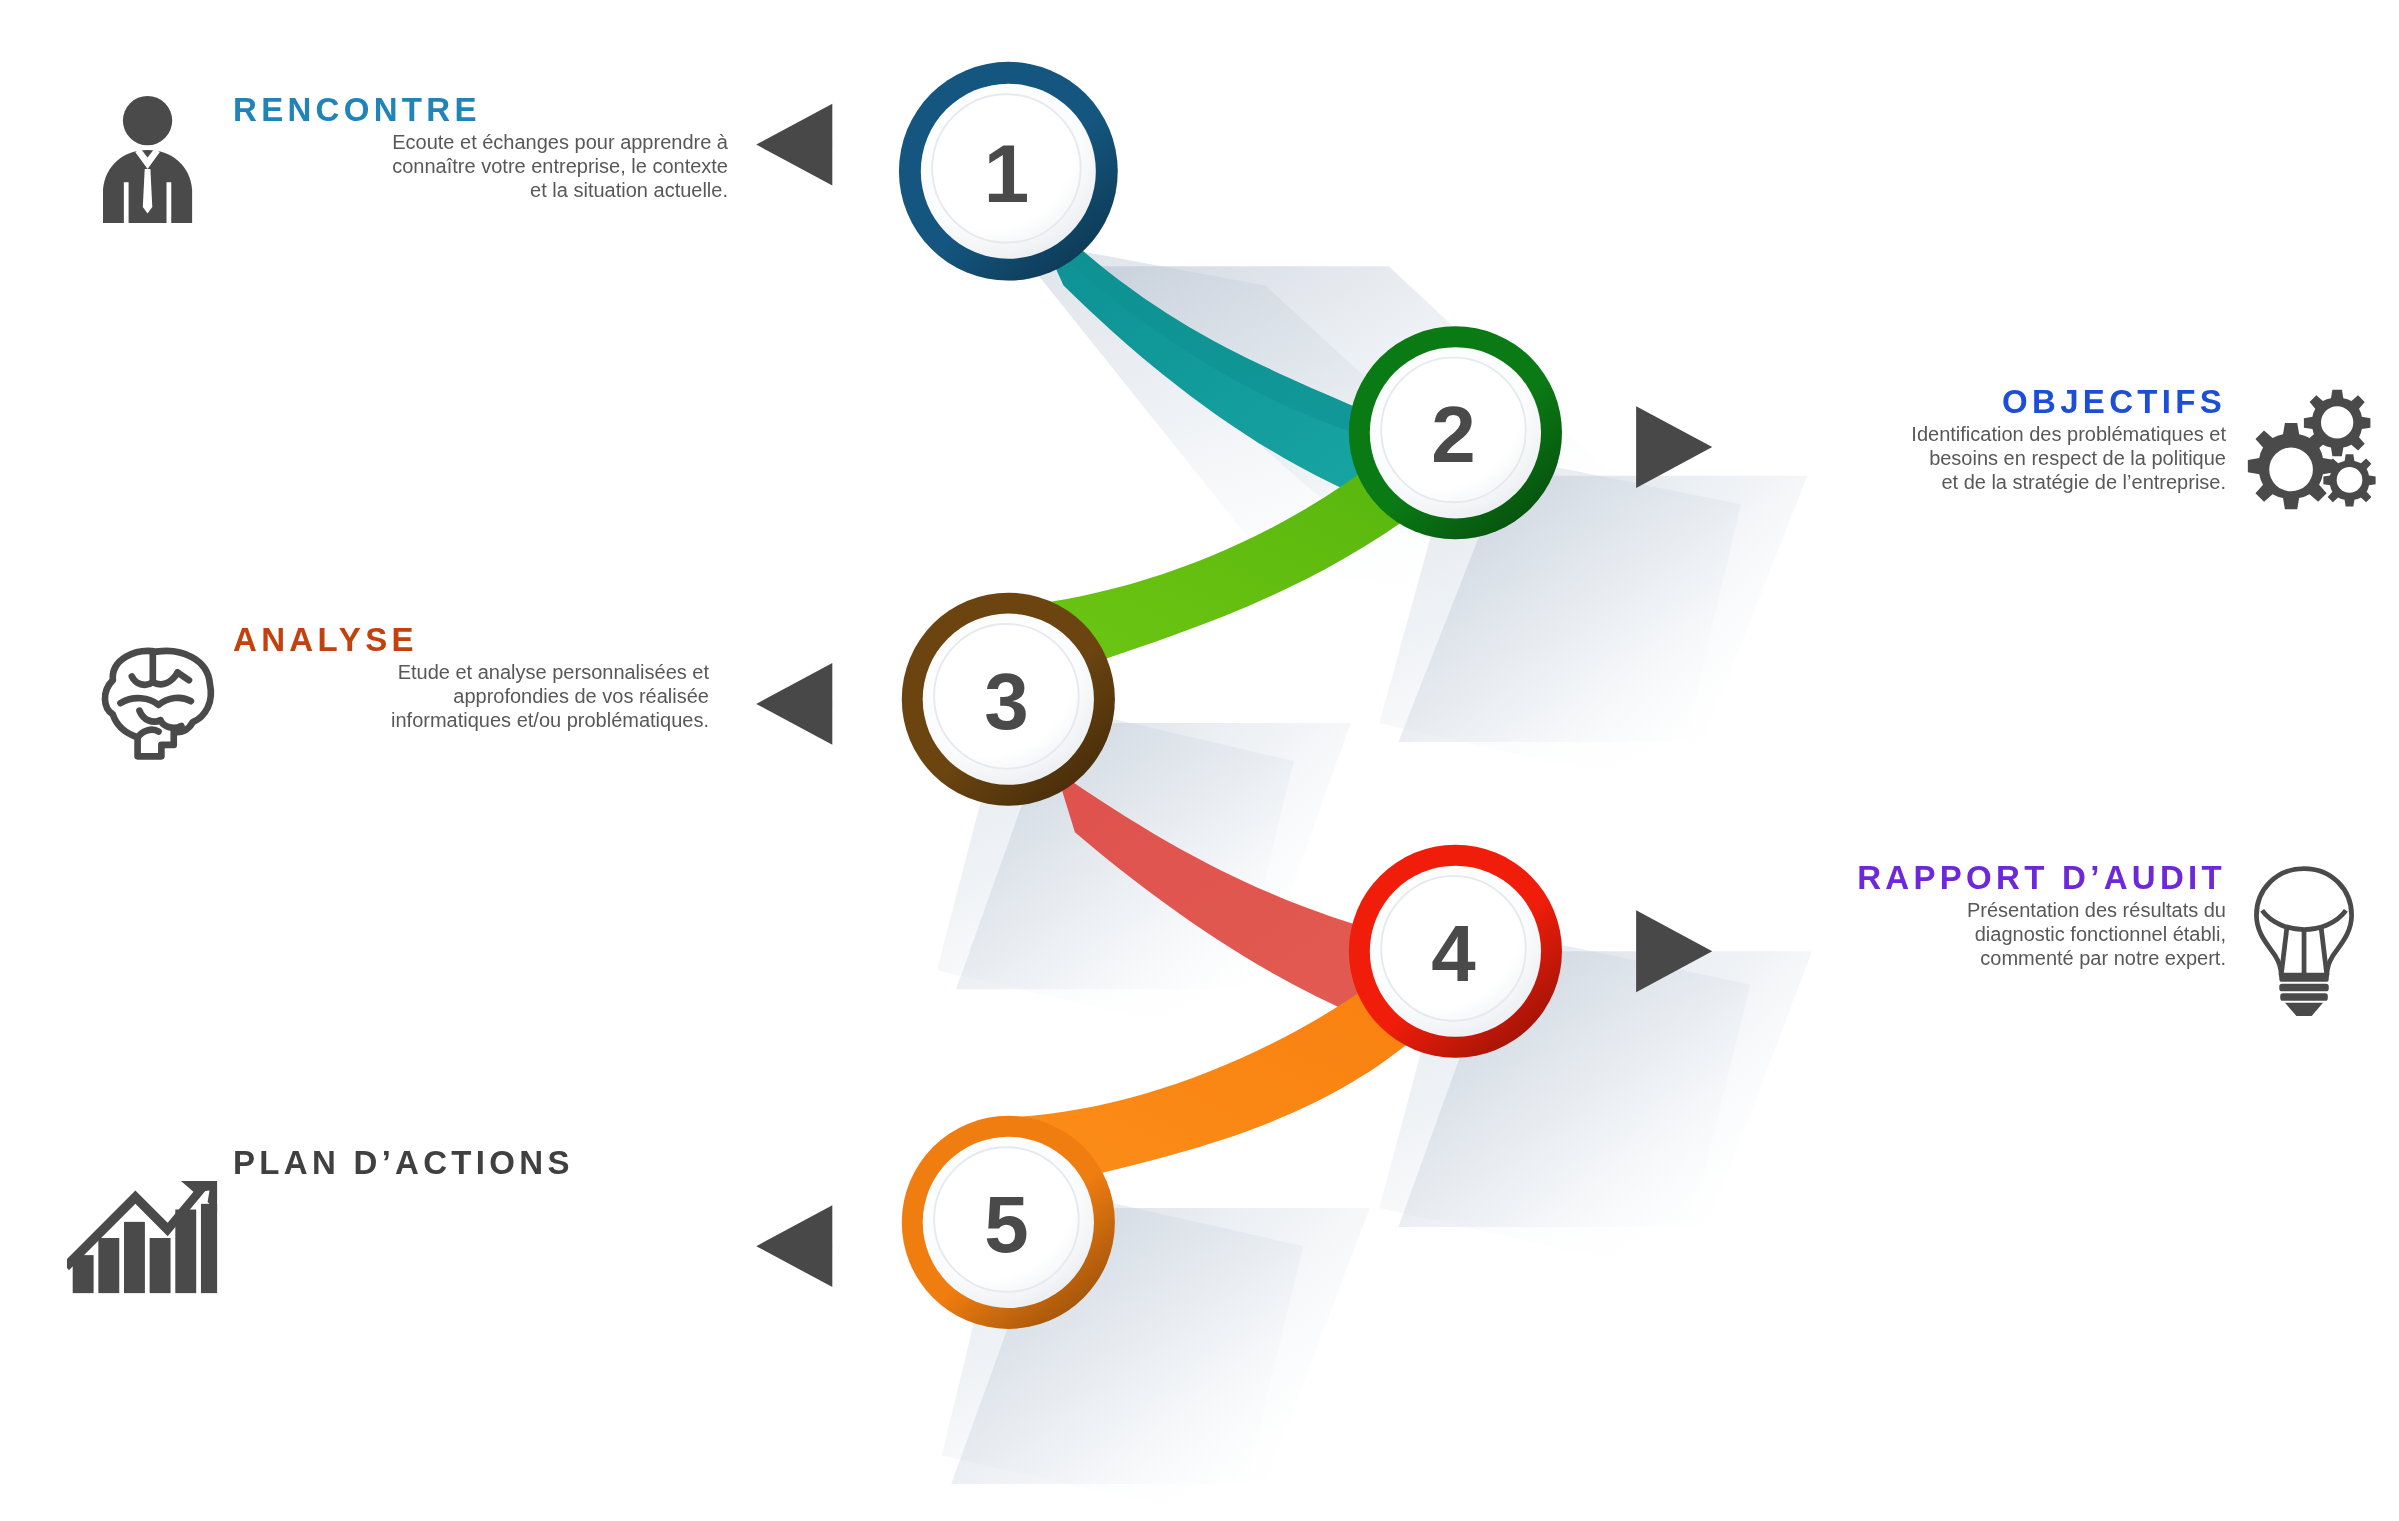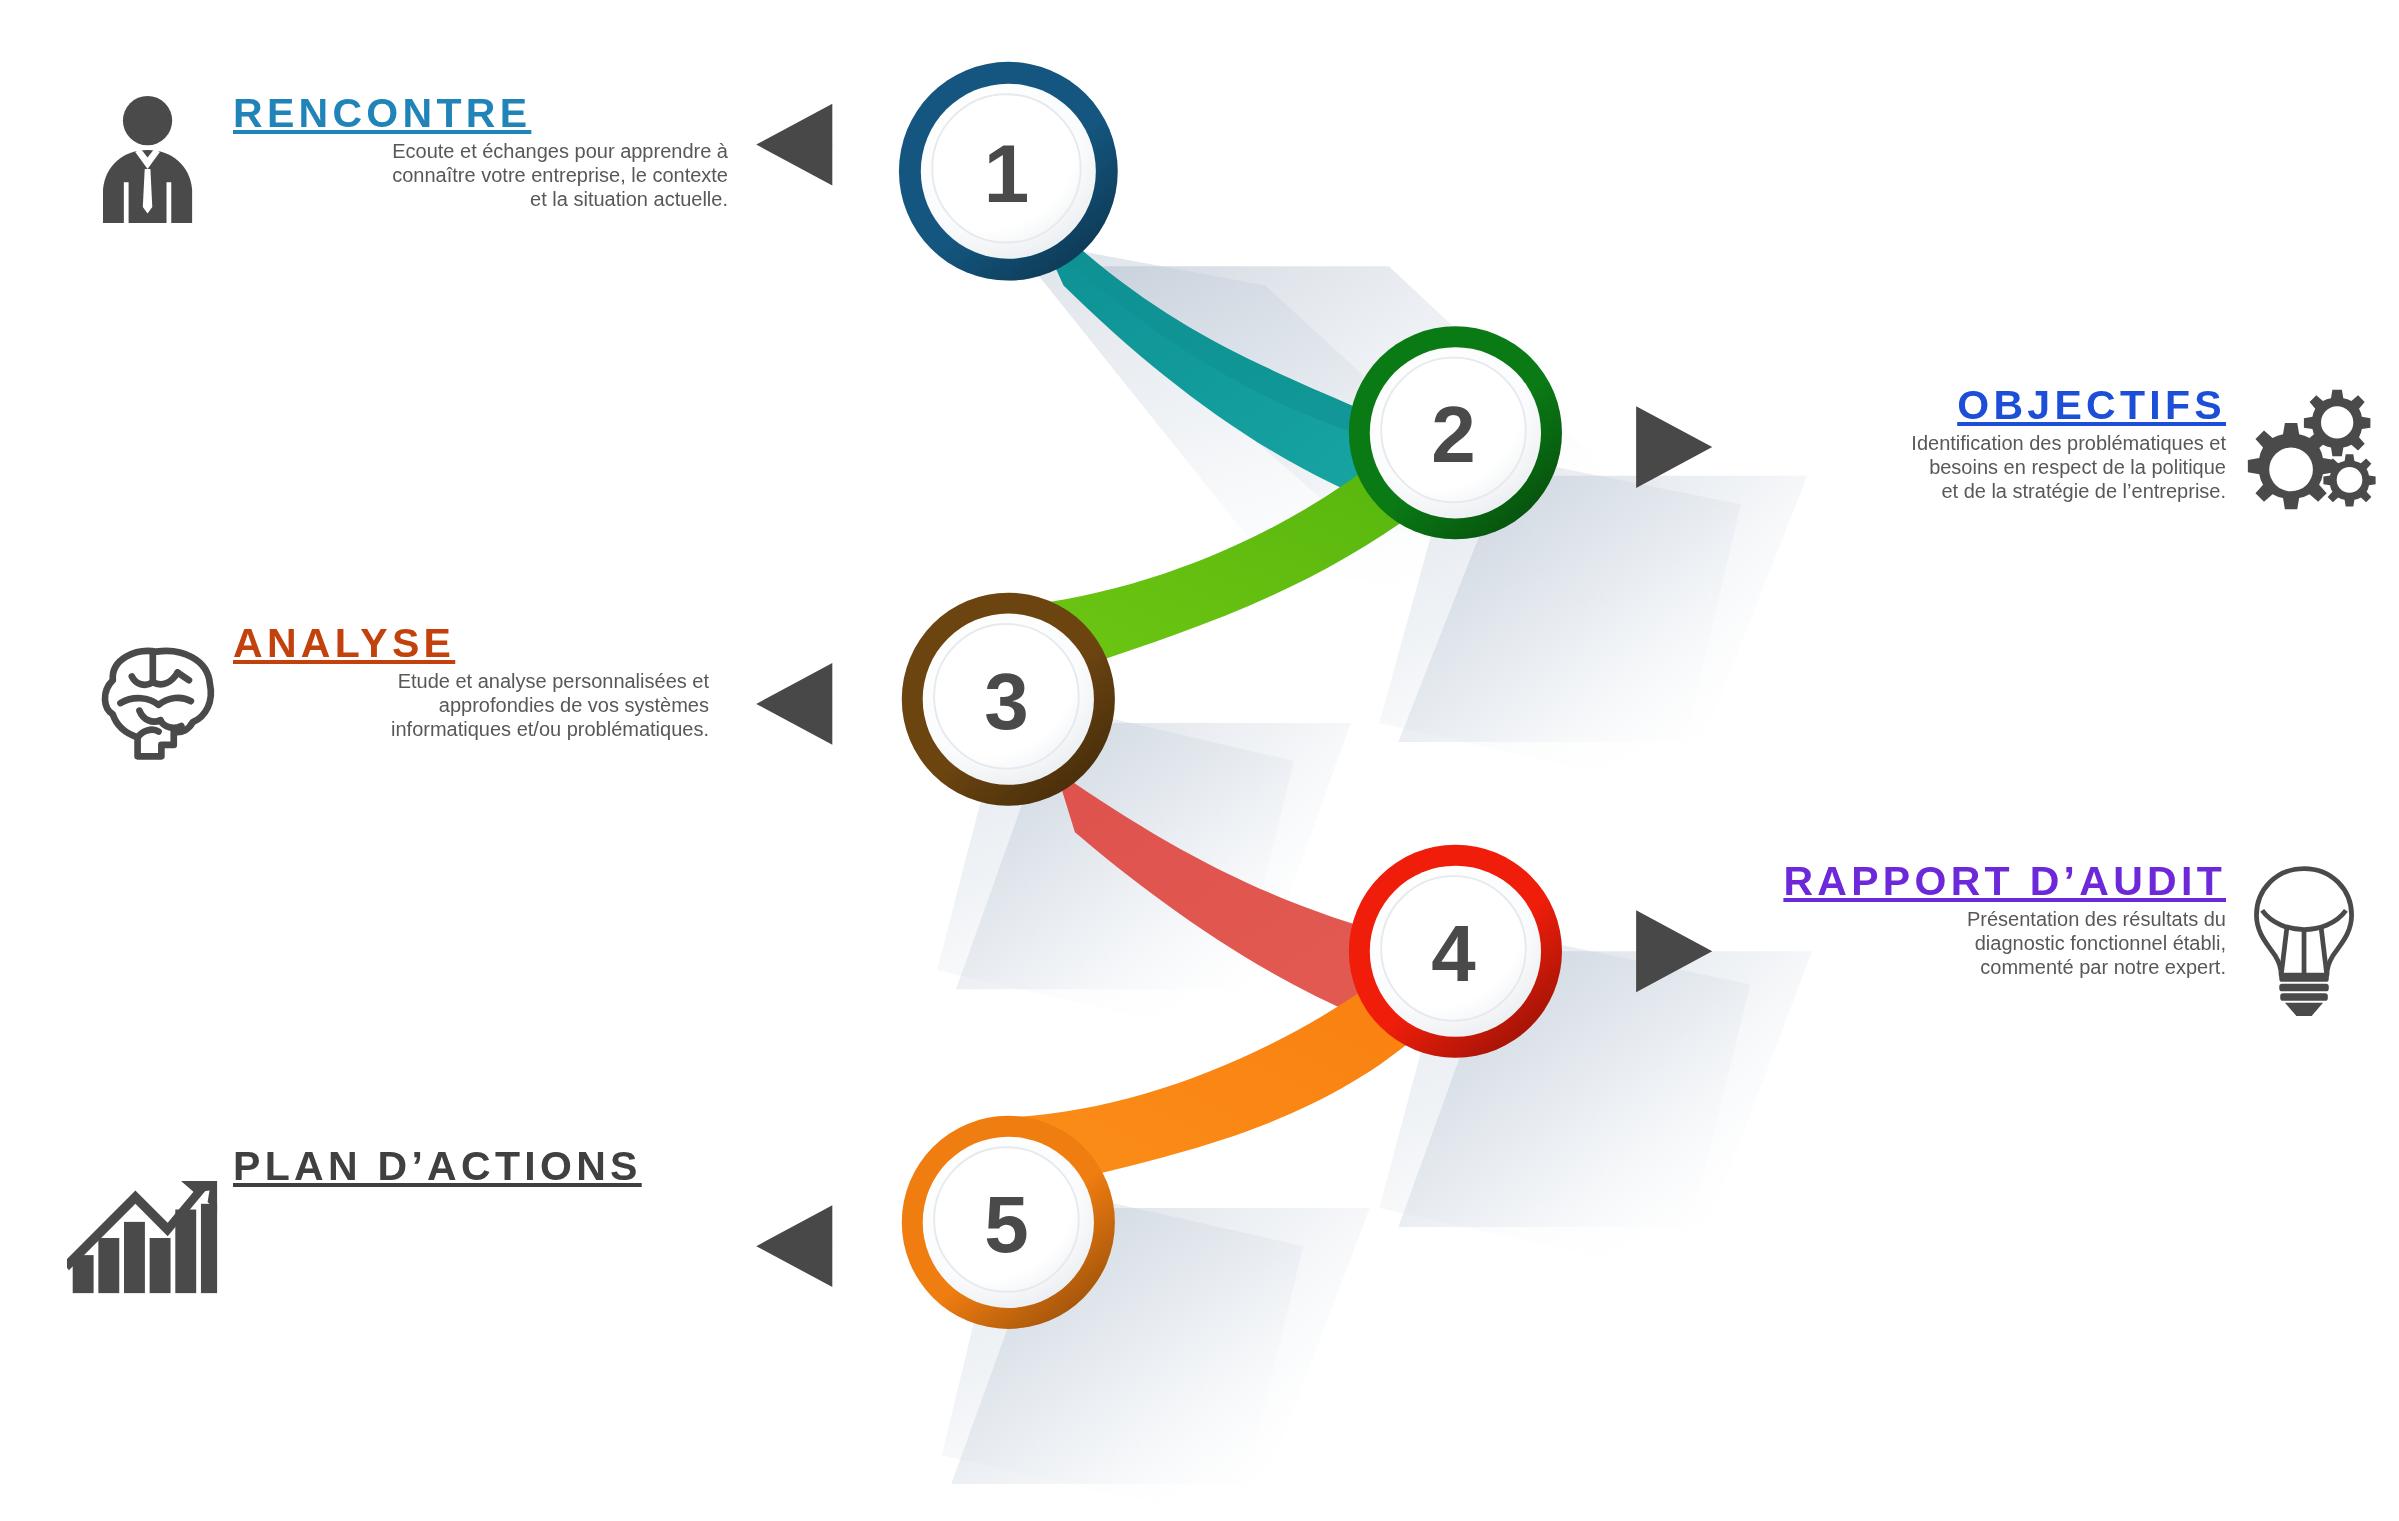--- a/index.html
+++ b/index.html
@@ -10,26 +10,25 @@
   }
   #stage{position:absolute;inset:0;width:2400px;height:1522px;background:#fff;}
 
   
   #flowsvg{position:absolute;left:0;top:0;width:2400px;height:1522px;}
 
   
   .step-text{position:absolute;}
   .step-title{
     font-weight:bold;
-    font-size:41px;
+    font-size:33px;
     letter-spacing:4.3px;
     line-height:1.02;
     margin:0 0 3.8px 0;
     white-space:nowrap;
-    text-decoration:underline;
   }
   .step-body{
     font-size:20px;
     line-height:1.20;
     color:#58585a;
     margin:0;
     white-space:pre-line;
   }
   .left-block{text-align:right;}
   .right-block{text-align:right;}
@@ -224,21 +223,21 @@
 
         <path d="M126 78 l8 0 1.2 7 a20 20 0 0 1 6.8 2.5 l5.5-5 5.5 5.5 -5 5.5 a20 20 0 0 1 2.5 6.8 l7 1.2 0 8 -7 1.2 a20 20 0 0 1-2.5 6.8 l5 5.5 -5.5 5.5 -5.5-5 a20 20 0 0 1-6.8 2.5 l-1.2 7 -8 0 -1.2-7 a20 20 0 0 1-6.8-2.5 l-5.5 5 -5.5-5.5 5-5.5 a20 20 0 0 1-2.5-6.8 l-7-1.2 0-8 7-1.2 a20 20 0 0 1 2.5-6.8 l-5-5.5 5.5-5.5 5.5 5 a20 20 0 0 1 6.8-2.5 z"></path>
         <circle cx="130" cy="105" r="13.5" fill="#ffffff"></circle>
       </g>
     </svg>
   </div>
 
   <div class="step-text left-block" style="left:233px;top:623px;width:476px;">
     <div class="step-title" style="color:#c2410c;">ANALYSE</div>
     <div class="step-body">Etude et analyse personnalisées et
-approfondies de vos systèmes
+approfondies de vos réalisée
 informatiques et/ou problématiques.</div>
   </div>
   <div class="icon-box" style="left:90px;top:642px;">
     <svg width="138" height="124" viewBox="0 0 145 130">
       <g fill="none" stroke="#4a4a4a" stroke-width="7" stroke-linecap="round" stroke-linejoin="round">
         <path d="M24 40 C22 18, 48 6, 70 10 C96 6, 124 18, 126 44 C130 62, 122 78, 108 84
                  C104 92, 96 96, 88 94 L88 108 L75 108 L75 120 L50 120 L50 100
                  C38 96, 28 88, 24 76 C14 70, 12 52, 24 40 Z"></path>
         <path d="M66 12 L66 42"></path>
         <path d="M66 42 C58 48, 48 44, 44 36"></path>

